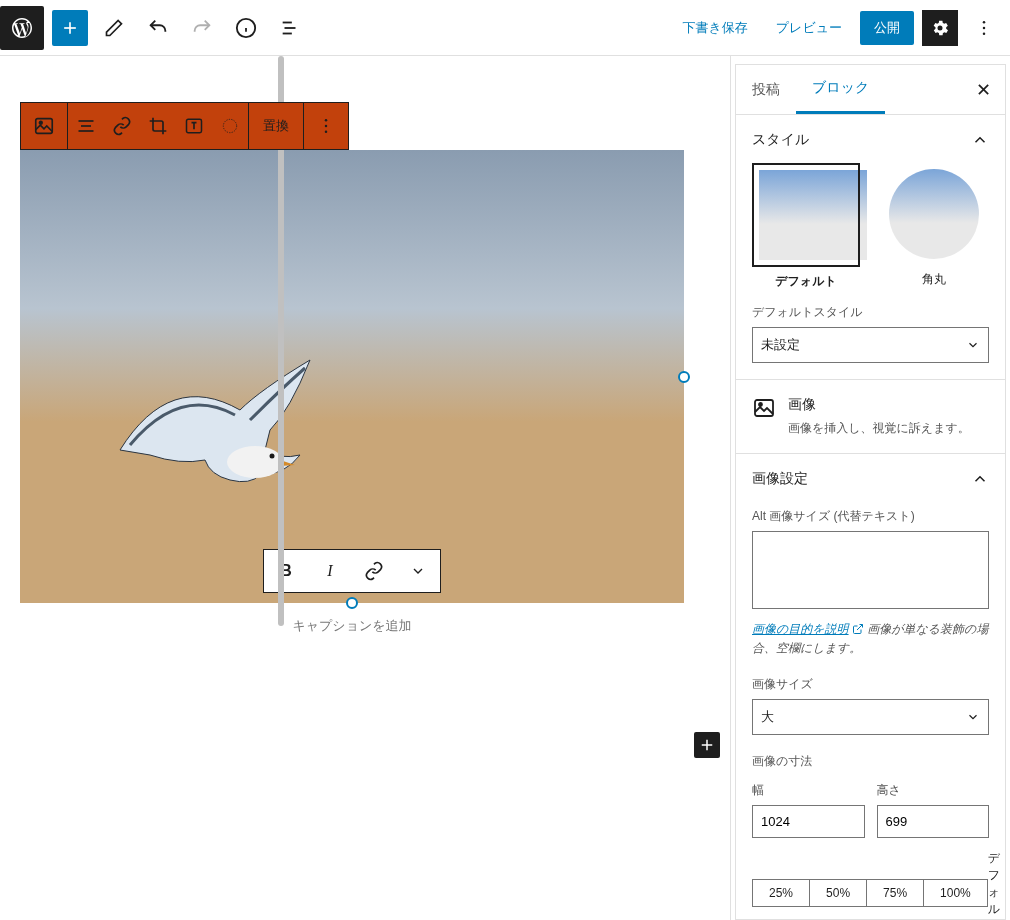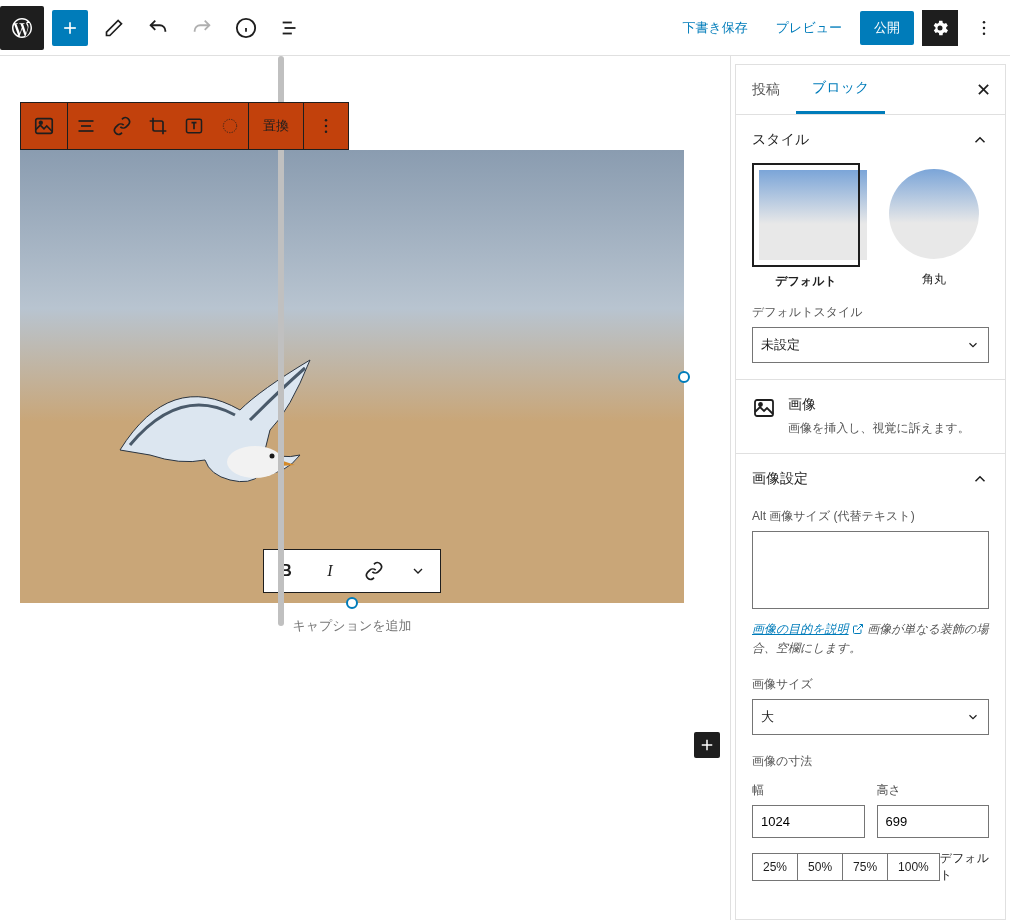--- a/index.html
+++ b/index.html
@@ -59,21 +59,21 @@
   .style-label { font-size: 12px; margin-top: 6px; }
   .style-opt.active .style-label{font-weight:600;}
   .field-label { font-size: 12px; color: #555; margin: 14px 0 6px; display: block; }
   .select-box, .text-input, .textarea-box { width: 100%; border: 1px solid #757575; padding: 8px; font-size: 13px; background:#fff; }
   .textarea-box { height: 78px; resize: none; }
   .help-text { font-size: 12px; color: #555; margin-top: 8px; line-height: 1.6; font-style: italic; }
   .help-link { color: #007cba; text-decoration: underline; cursor: pointer; }
   .dims-row { display: flex; gap: 12px; }
   .dims-col { flex: 1; }
   .pct-row { display: flex; align-items: center; margin-top: 12px; gap: 0; }
-  .pct-btn { border: 1px solid #757575; padding: 6px 10px; font-size: 12px; cursor: pointer; background: #fff; margin-left:-1px;}
+  .pct-btn { border: 1px solid #757575; padding: 6px 16px; font-size: 12px; cursor: pointer; background: #fff; margin-left:-1px;}
   .pct-btn:first-child{margin-left:0;}
   .reset-link { margin-left: auto; font-size: 12px; cursor: pointer; }
   .scroll-track{width:6px; background:transparent; position:absolute; right:726px; top:56px; bottom:0;}
   .scroll-thumb{position:absolute; top:0; width:6px; height:570px; background:#c0c0c0; border-radius:3px;}
   svg{display:block;}
 </style>
 </head>
 <body>
 
 <div class="top-bar">

